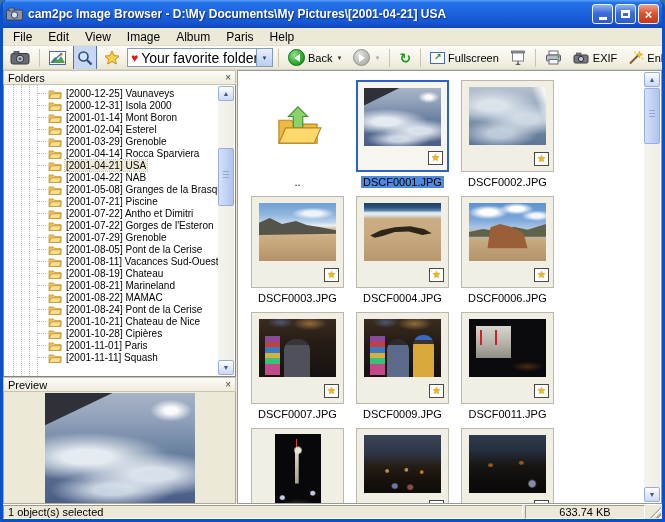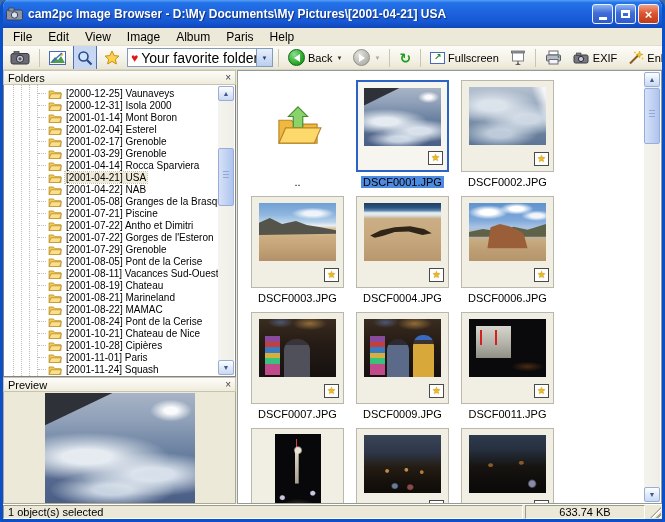--- a/index.html
+++ b/index.html
@@ -322,28 +322,20 @@
                   <path d="M1 12.5 L3.4 6.8 H15.6 L13.4 12.5z" fill="#FCDF8C" stroke="#B98E23" stroke-width="0.9"></path>
                 </svg>
                 <span class="tlbl">[2001-02-04] Esterel</span>
               </div>
               <div class="trow">
                 <span class="tconn"></span>
                 <svg class="fico" viewBox="0 0 16 13">
                   <path d="M1 3.5 h5.2 l1.6 2 H15 v7 H1z" fill="#F3C84F" stroke="#B98E23" stroke-width="0.9"></path>
                   <path d="M1 12.5 L3.4 6.8 H15.6 L13.4 12.5z" fill="#FCDF8C" stroke="#B98E23" stroke-width="0.9"></path>
                 </svg>
-                <span class="tlbl">[2001-02-17] Grenoble</span>
-              </div>
-              <div class="trow">
-                <span class="tconn"></span>
-                <svg class="fico" viewBox="0 0 16 13">
-                  <path d="M1 3.5 h5.2 l1.6 2 H15 v7 H1z" fill="#F3C84F" stroke="#B98E23" stroke-width="0.9"></path>
-                  <path d="M1 12.5 L3.4 6.8 H15.6 L13.4 12.5z" fill="#FCDF8C" stroke="#B98E23" stroke-width="0.9"></path>
-                </svg>
                 <span class="tlbl">[2001-03-29] Grenoble</span>
               </div>
               <div class="trow">
                 <span class="tconn"></span>
                 <svg class="fico" viewBox="0 0 16 13">
                   <path d="M1 3.5 h5.2 l1.6 2 H15 v7 H1z" fill="#F3C84F" stroke="#B98E23" stroke-width="0.9"></path>
                   <path d="M1 12.5 L3.4 6.8 H15.6 L13.4 12.5z" fill="#FCDF8C" stroke="#B98E23" stroke-width="0.9"></path>
                 </svg>
                 <span class="tlbl">[2001-04-14] Rocca Sparviera</span>
               </div>
@@ -474,21 +466,21 @@
                   <path d="M1 12.5 L3.4 6.8 H15.6 L13.4 12.5z" fill="#FCDF8C" stroke="#B98E23" stroke-width="0.9"></path>
                 </svg>
                 <span class="tlbl">[2001-11-01] Paris</span>
               </div>
               <div class="trow">
                 <span class="tconn"></span>
                 <svg class="fico" viewBox="0 0 16 13">
                   <path d="M1 3.5 h5.2 l1.6 2 H15 v7 H1z" fill="#F3C84F" stroke="#B98E23" stroke-width="0.9"></path>
                   <path d="M1 12.5 L3.4 6.8 H15.6 L13.4 12.5z" fill="#FCDF8C" stroke="#B98E23" stroke-width="0.9"></path>
                 </svg>
-                <span class="tlbl">[2001-11-24] Squash</span>
+                <span class="tlbl">[2001-11-11] Squash</span>
               </div>
             </div>
           <div class="sbar">
             <div class="sbtn up">▲</div>
             <div class="sthumb" style="top:62px;height:58px;"></div>
             <div class="sbtn down">▼</div>
           </div>
         </div>
       </div>
       <div class="preview-panel">

